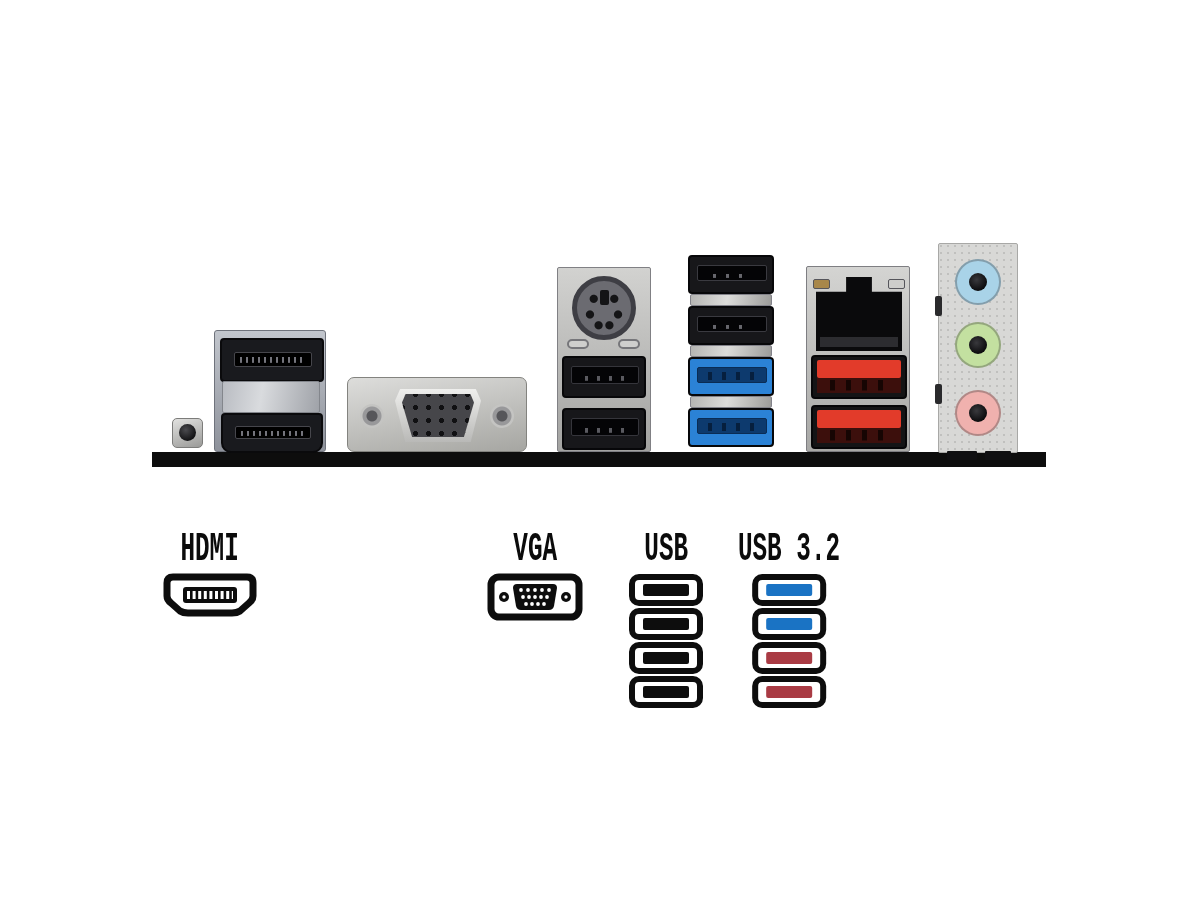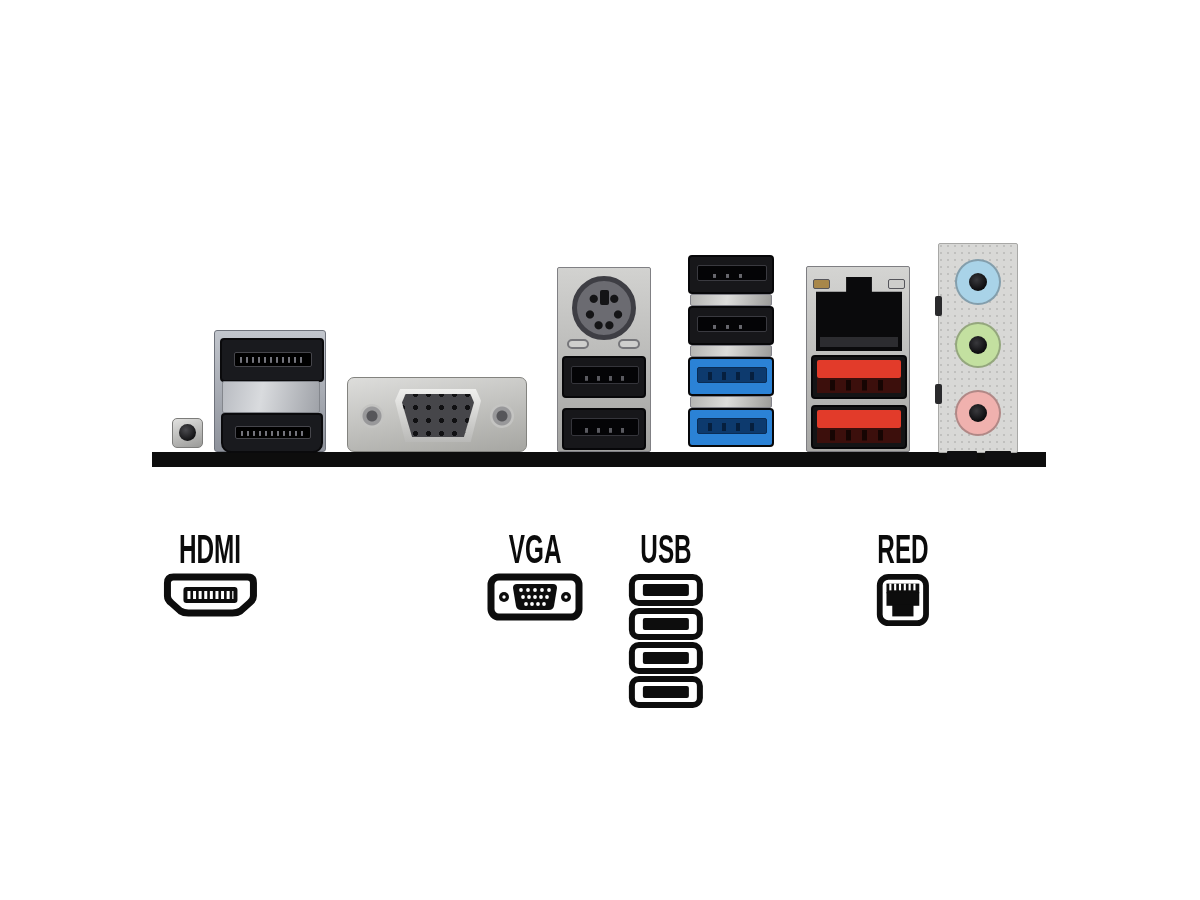--- a/index.html
+++ b/index.html
@@ -1,18 +1,18 @@
 <!DOCTYPE html>
 <html><head>
 <meta charset="utf-8">
 <style>
   html,body{margin:0;padding:0;background:#ffffff;}
   .canvas{
     position:relative;width:1097px;height:900px;background:#ffffff;overflow:hidden;
-    font-family:Liberation Sans, sans-serif;
+    font-family:Liberation Mono, monospace;
   }
   .abs{position:absolute;}
 
   
   .io-bar{left:152px;top:452px;width:894px;height:15px;background:#0d0d0d;}
 
   .clr-button{left:172px;top:418px;width:31px;height:30px;border-radius:5px;
     background:linear-gradient(160deg,#e2e2e0,#9a9a98);border:1px solid #7c7c7a;box-sizing:border-box;}
   .clr-button .btn-core{position:absolute;left:6px;top:5px;width:17px;height:17px;border-radius:50%;
     background:radial-gradient(circle at 40% 35%,#4a4a4e,#141416 70%);}
@@ -254,33 +254,31 @@
       </g>
       <g fill="#0d0d0d">
         <rect x="15" y="11" width="46" height="12" rx="2"></rect>
         <rect x="15" y="45" width="46" height="12" rx="2"></rect>
         <rect x="15" y="79" width="46" height="12" rx="2"></rect>
         <rect x="15" y="113" width="46" height="12" rx="2"></rect>
       </g>
     </svg>
   </div>
 
-
-  <div class="legend-col" style="left:903px">
-    <span class="legend-label">RED</span>
-    <svg class="legend-icon" width="54" height="54" viewBox="0 0 56 56">
-      <rect class="ico" x="4" y="4" width="48" height="48" rx="9" fill="#fff" stroke-width="6"></rect>
-      <rect x="11" y="11" width="34" height="10" fill="#0d0d0d"></rect>
-      <g stroke="#fff" stroke-width="2.2">
-        <line x1="15" y1="11" x2="15" y2="18"></line>
-          <line x1="20" y1="11" x2="20" y2="18"></line>
-        <line x1="25" y1="11" x2="25" y2="18"></line>
-          <line x1="30" y1="11" x2="30" y2="18"></line>
-        <line x1="35" y1="11" x2="35" y2="18"></line>
-          <line x1="40" y1="11" x2="40" y2="18"></line>
-      </g>
-      <rect x="11" y="20" width="34" height="14" fill="#0d0d0d"></rect>
-      <rect x="17" y="33" width="22" height="12" fill="#0d0d0d"></rect>
-    </svg>
-  </div>
+  <div class="legend-col" style="left:789px">
+    <span class="legend-label">USB 3.2</span>
+    <svg class="legend-icon" width="76" height="136" viewBox="0 0 76 136">
+      <g class="ico" fill="#fff" stroke-width="6">
+        <rect x="4" y="4" width="68" height="26" rx="7"></rect>
+        <rect x="4" y="38" width="68" height="26" rx="7"></rect>
+        <rect x="4" y="72" width="68" height="26" rx="7"></rect>
+        <rect x="4" y="106" width="68" height="26" rx="7"></rect>
+      </g>
+      <rect x="15" y="11" width="46" height="12" rx="2" fill="#1a73c4"></rect>
+      <rect x="15" y="45" width="46" height="12" rx="2" fill="#1a73c4"></rect>
+      <rect x="15" y="79" width="46" height="12" rx="2" fill="#a93b44"></rect>
+      <rect x="15" y="113" width="46" height="12" rx="2" fill="#a93b44"></rect>
+    </svg>
+  </div>
+
 
 
 </div>
 
 </body></html>

